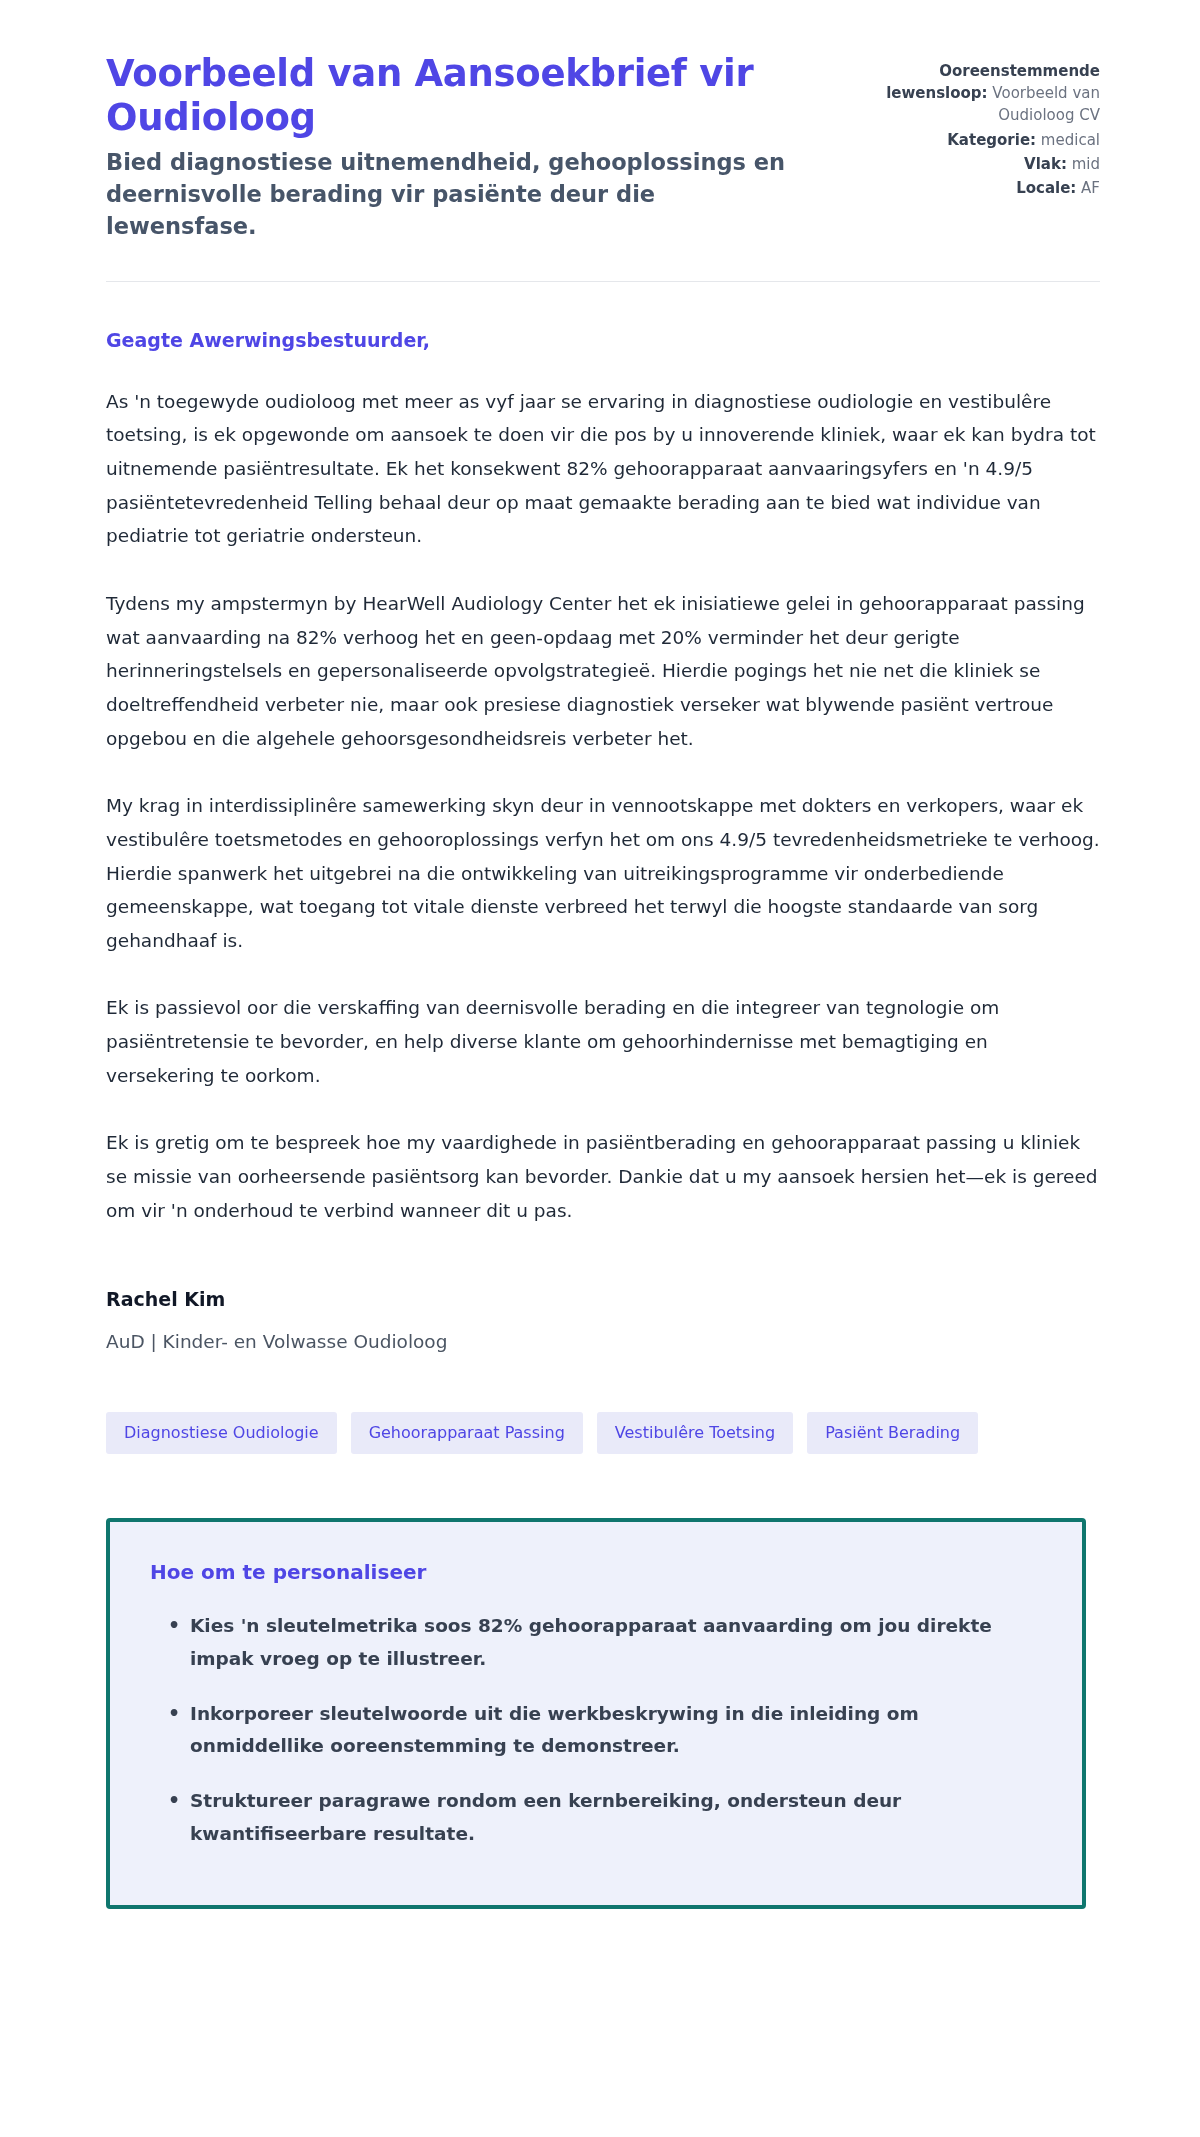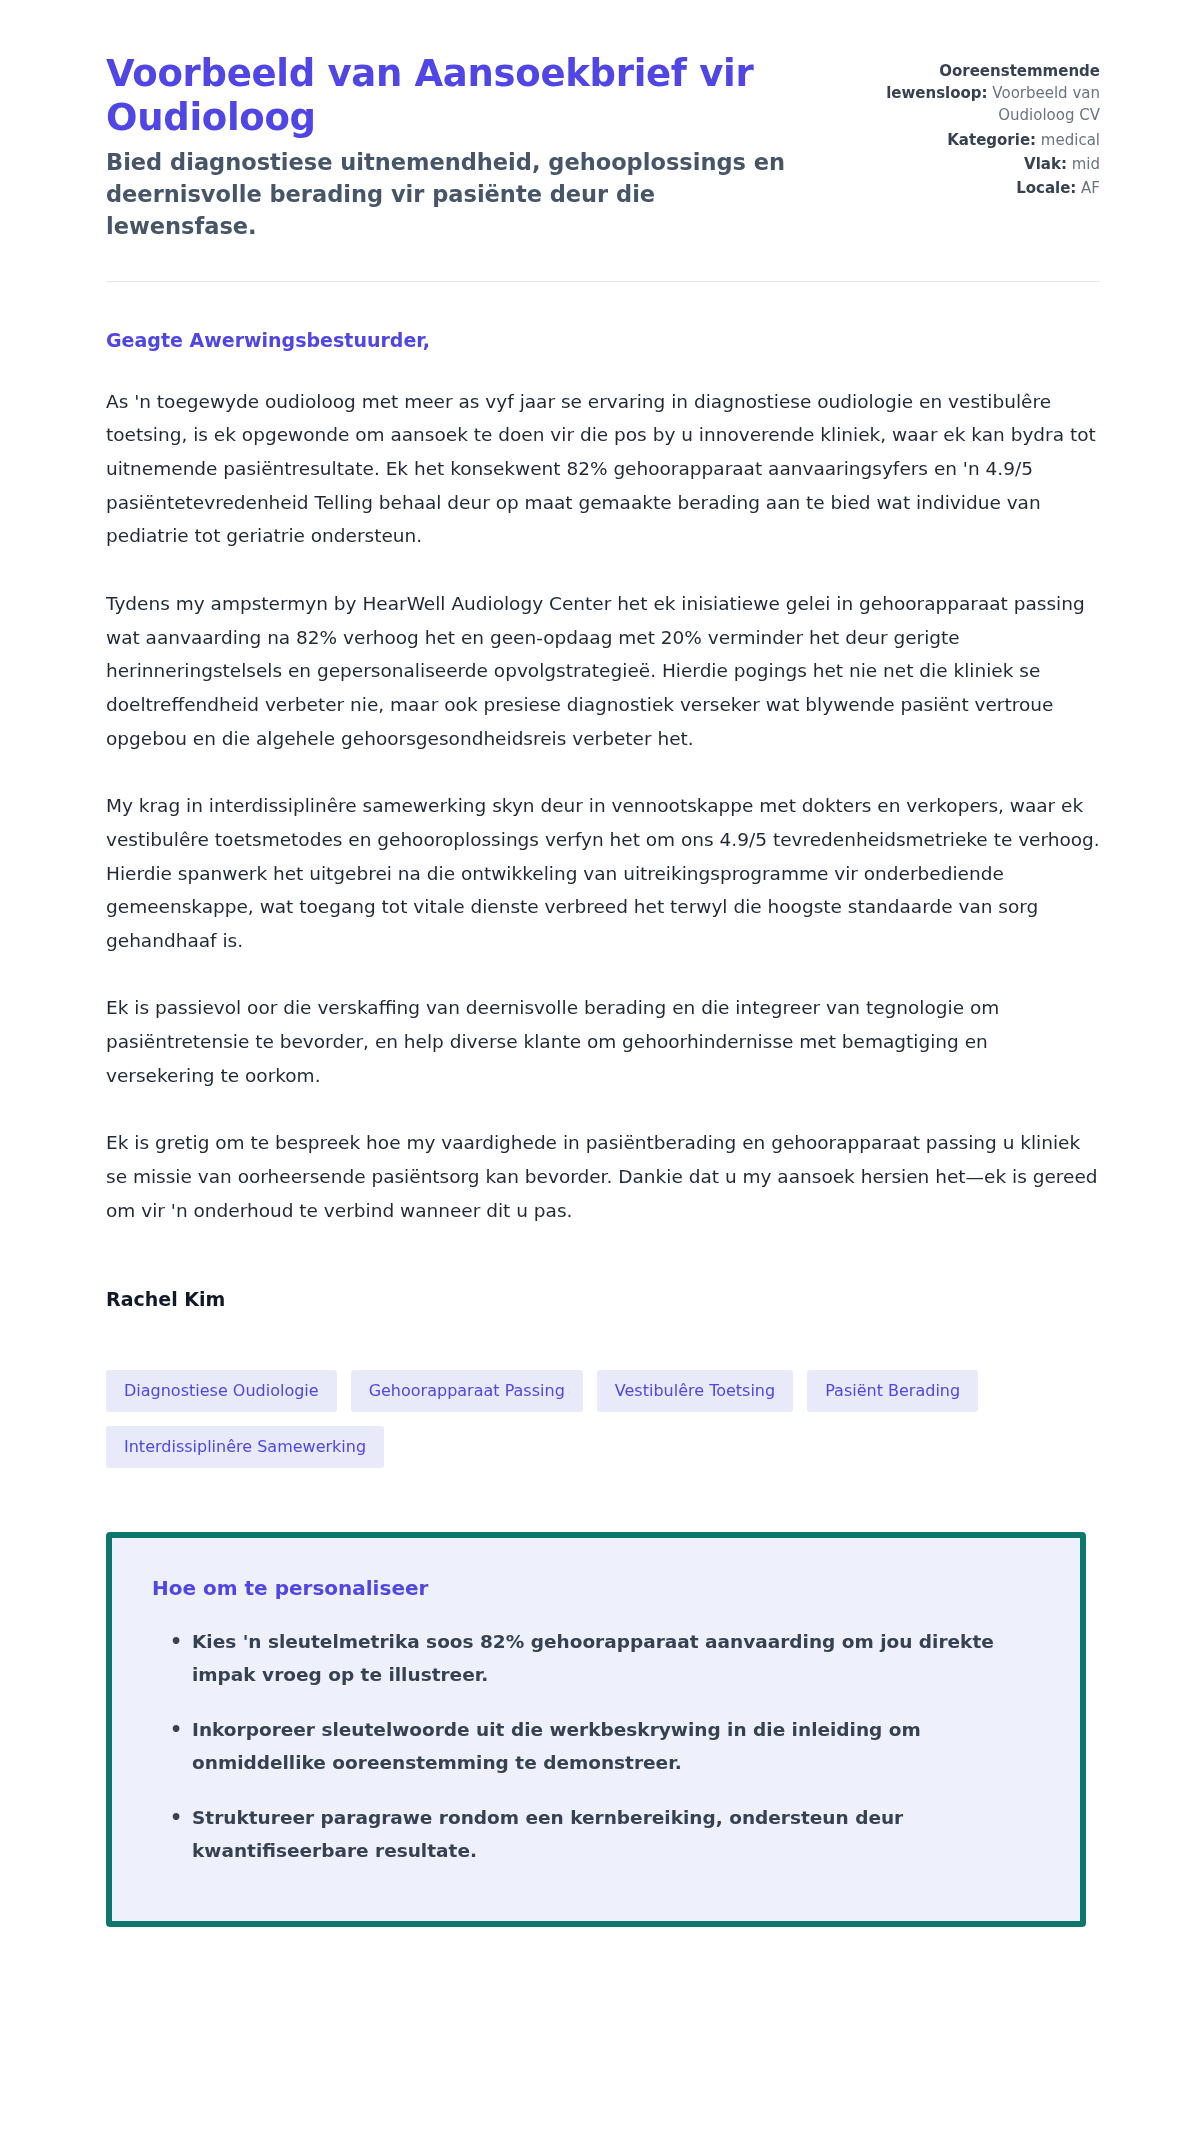--- a/index.html
+++ b/index.html
@@ -121,21 +121,21 @@
     line-height: 1;
     padding: 13px 18px;
     border-radius: 3px;
     white-space: nowrap;
   }
 
   
   .tips {
     margin-top: 64px;
     background: #eef1fb;
-    border: 6px solid #0f766e;
+    border: 4px solid #0f766e;
     border-radius: 4px;
     padding: 36px 40px 38px 40px;
     max-width: 980px;
   }
   .tips-title {
     margin: 0 0 24px 0;
     font-size: 20px;
     font-weight: 700;
     color: #4f46e5;
     line-height: 1.4;
@@ -205,30 +205,30 @@
     <p class="salutation">Geagte Awerwingsbestuurder,</p>
 
     <p class="para">As 'n toegewyde oudioloog met meer as vyf jaar se ervaring in diagnostiese oudiologie en vestibulêre toetsing, is ek opgewonde om aansoek te doen vir die pos by u innoverende kliniek, waar ek kan bydra tot uitnemende pasiëntresultate. Ek het konsekwent 82% gehoorapparaat aanvaaringsyfers en 'n 4.9/5 pasiëntetevredenheid Telling behaal deur op maat gemaakte berading aan te bied wat individue van pediatrie tot geriatrie ondersteun.</p>
     <p class="para">Tydens my ampstermyn by HearWell Audiology Center het ek inisiatiewe gelei in gehoorapparaat passing wat aanvaarding na 82% verhoog het en geen-opdaag met 20% verminder het deur gerigte herinneringstelsels en gepersonaliseerde opvolgstrategieë. Hierdie pogings het nie net die kliniek se doeltreffendheid verbeter nie, maar ook presiese diagnostiek verseker wat blywende pasiënt vertroue opgebou en die algehele gehoorsgesondheidsreis verbeter het.</p>
     <p class="para">My krag in interdissiplinêre samewerking skyn deur in vennootskappe met dokters en verkopers, waar ek vestibulêre toetsmetodes en gehooroplossings verfyn het om ons 4.9/5 tevredenheidsmetrieke te verhoog. Hierdie spanwerk het uitgebrei na die ontwikkeling van uitreikingsprogramme vir onderbediende gemeenskappe, wat toegang tot vitale dienste verbreed het terwyl die hoogste standaarde van sorg gehandhaaf is.</p>
     <p class="para">Ek is passievol oor die verskaffing van deernisvolle berading en die integreer van tegnologie om pasiëntretensie te bevorder, en help diverse klante om gehoorhindernisse met bemagtiging en versekering te oorkom.</p>
     <p class="para">Ek is gretig om te bespreek hoe my vaardighede in pasiëntberading en gehoorapparaat passing u kliniek se missie van oorheersende pasiëntsorg kan bevorder. Dankie dat u my aansoek hersien het—ek is gereed om vir 'n onderhoud te verbind wanneer dit u pas.</p>
 
     <div class="signature">
       <p class="sig-name">Rachel Kim</p>
+      <p class="sig-role">AuD | Kinder- en Volwasse Oudioloog</p>
     </div>
 
   </section>
 
   <section class="tags">
     <span class="tag">Diagnostiese Oudiologie</span>
     <span class="tag">Gehoorapparaat Passing</span>
     <span class="tag">Vestibulêre Toetsing</span>
     <span class="tag">Pasiënt Berading</span>
-    <span class="tag">Interdissiplinêre Samewerking</span>
   </section>
 
   <section class="tips">
     <h2 class="tips-title">Hoe om te personaliseer</h2>
     <ul class="tips-list">
       <li>Kies 'n sleutelmetrika soos 82% gehoorapparaat aanvaarding om jou direkte impak vroeg op te illustreer.</li>
       <li>Inkorporeer sleutelwoorde uit die werkbeskrywing in die inleiding om onmiddellike ooreenstemming te demonstreer.</li>
       <li>Struktureer paragrawe rondom een kernbereiking, ondersteun deur kwantifiseerbare resultate.</li>
     </ul>
   </section>

